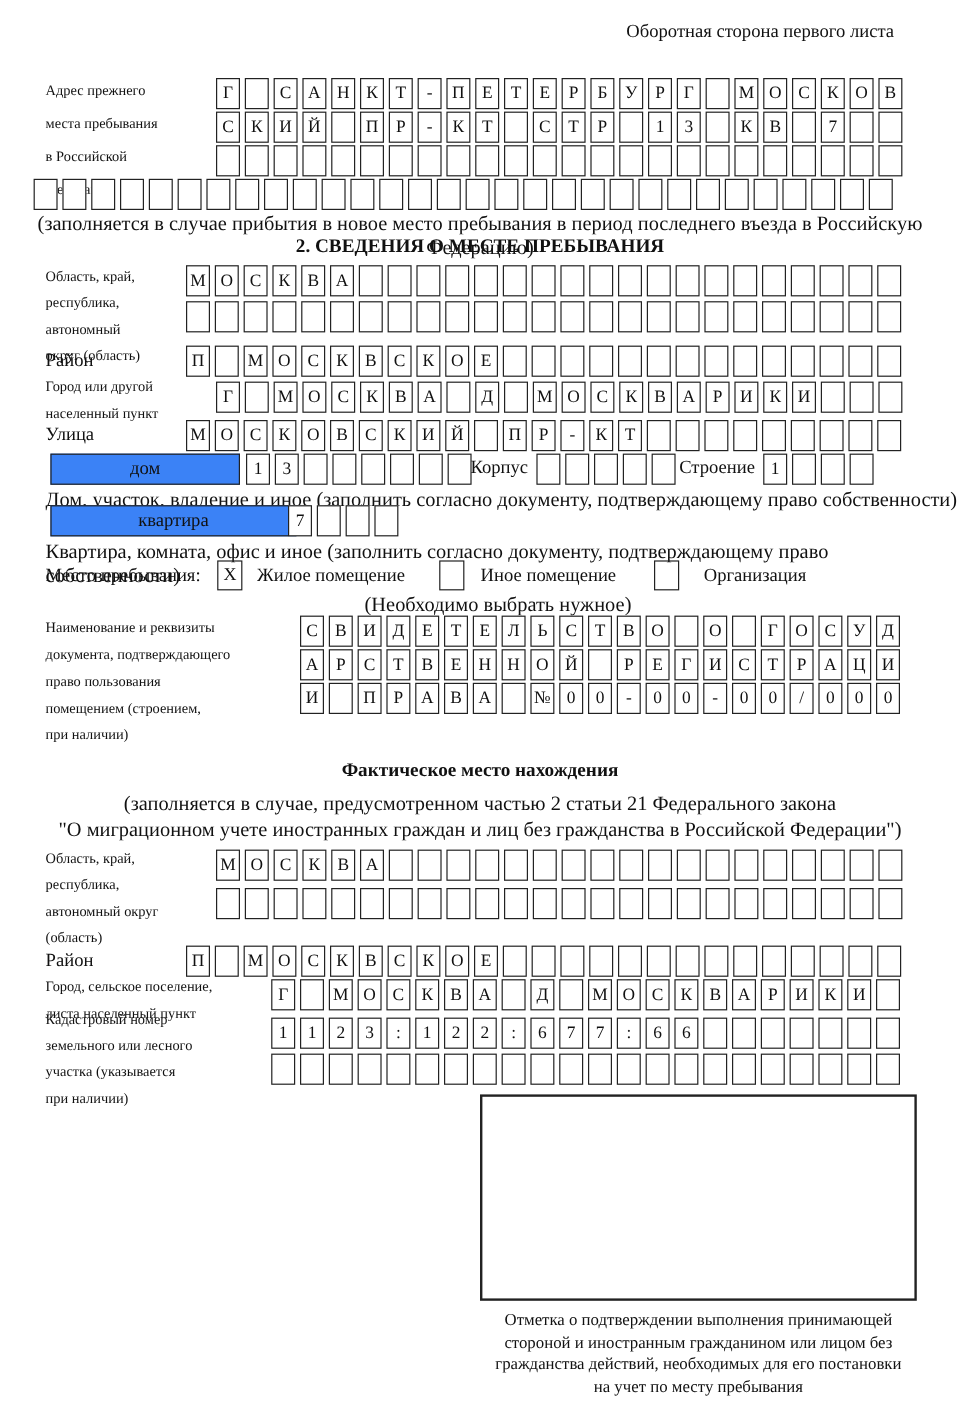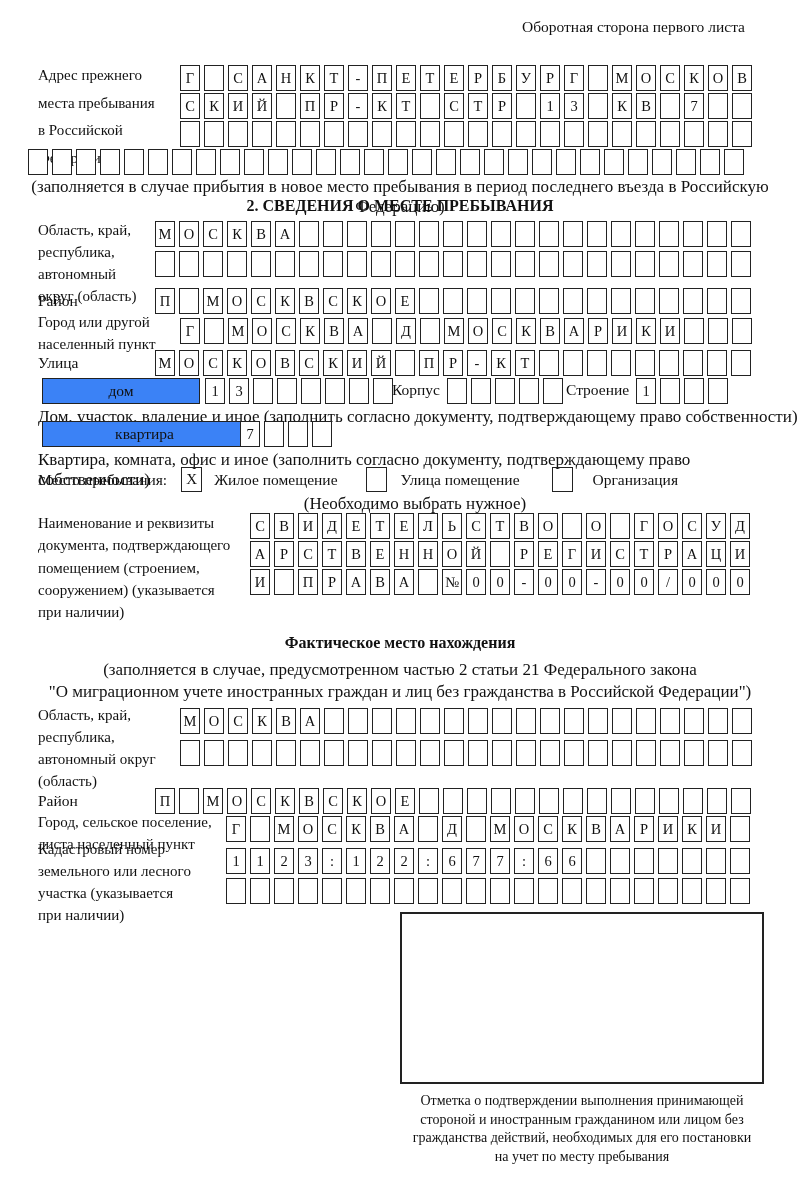--- a/index.html
+++ b/index.html
@@ -2,21 +2,21 @@
 <html><head>
 <meta charset="utf-8">
 <style>
   html,body{margin:0;padding:0;background:#ffffff;}
   .form{
     position:relative;width:800px;height:1180px;background:#ffffff;
     font-family:"Liberation Serif","DejaVu Serif",serif;color:#111;overflow:hidden;
   }
   .abs{position:absolute;}
   .title-right{position:absolute;top:18px;left:0;width:745px;text-align:right;font-size:15.5px;}
-  .label-block{position:absolute;font-size:15px;}
+  .label-block{position:absolute;font-size:12px;}
   .label-block .line{white-space:nowrap;}
   .flabel{position:absolute;font-size:15.5px;white-space:nowrap;}
   .cellrow{position:absolute;display:flex;gap:4px;}
   .cell{
     width:20px;height:26px;box-sizing:border-box;border:1.6px solid #222;
     display:flex;align-items:center;justify-content:center;
     font-size:14.5px;flex:0 0 auto;background:#fff;
   }
   .labelbox{
     position:absolute;height:26px;box-sizing:border-box;border:1.6px solid #222;
@@ -345,31 +345,31 @@
       <div class="cell"></div>
       <div class="cell"></div>
     </div>
   <div class="abs note" style="left:38px;top:450px;">Квартира, комната, офис и иное (заполнить согласно документу, подтверждающему право собственности)</div>
 
   <div class="mesto" style="left:38px;top:467px;">
     <span>Место пребывания:</span>
     <span class="cb" style="margin-left:14px;">X</span>
     <span style="margin-left:12px;">Жилое помещение</span>
     <span class="cb" style="margin-left:28px;"></span>
-    <span style="margin-left:14px;">Улица помещение</span>
+    <span style="margin-left:14px;">Иное помещение</span>
     <span class="cb" style="margin-left:32px;"></span>
     <span style="margin-left:20px;">Организация</span>
   </div>
   <div class="abs note" style="left:150px;top:494px;width:530px;text-align:center;">(Необходимо выбрать нужное)</div>
 
   <div class="label-block" style="left:38px;top:512px;line-height:22.3px;">
       <div class="line">Наименование и реквизиты</div>
       <div class="line">документа, подтверждающего</div>
+      <div class="line">право пользования</div>
       <div class="line">помещением (строением,</div>
-      <div class="line">сооружением) (указывается</div>
       <div class="line">при наличии)</div>
     </div>
   <div class="cellrow" style="left:250px;top:513px;">
       <div class="cell">С</div>
       <div class="cell">В</div>
       <div class="cell">И</div>
       <div class="cell">Д</div>
       <div class="cell">Е</div>
       <div class="cell">Т</div>
       <div class="cell">Е</div>

